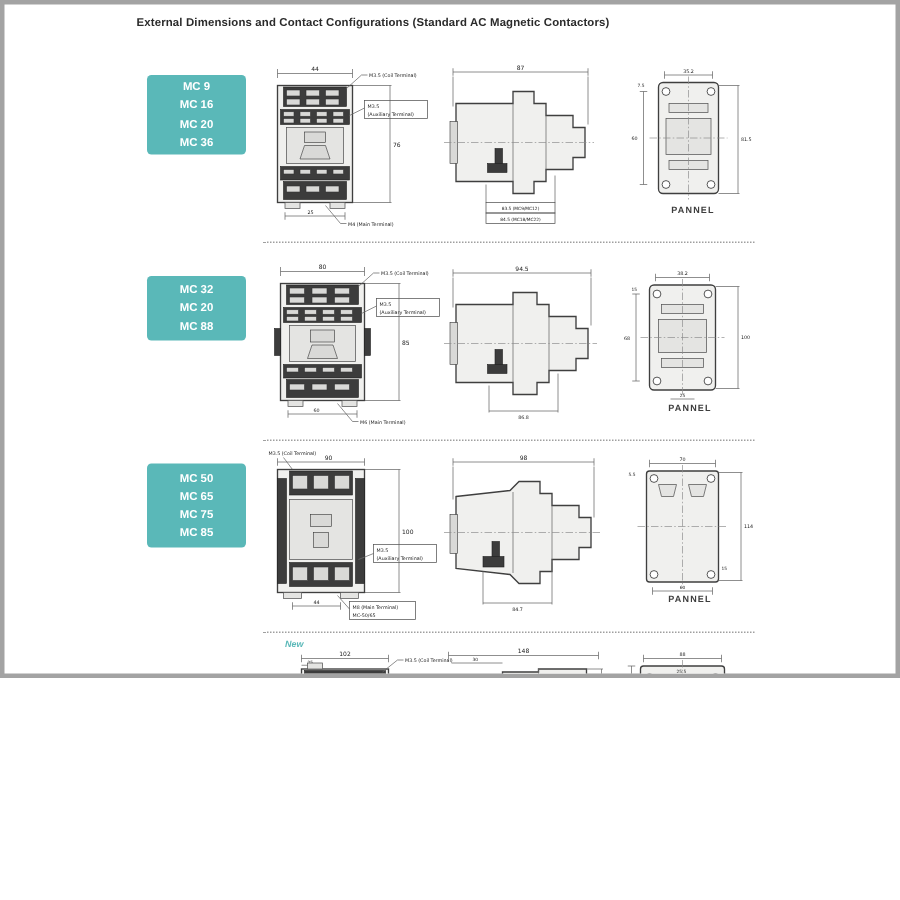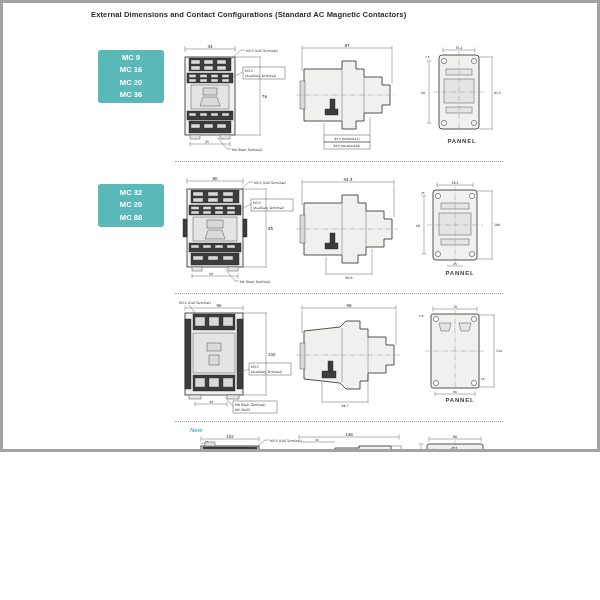--- a/index.html
+++ b/index.html
@@ -275,20 +275,26 @@
       <line class="dl" x1="62" y1="81" x2="78" y2="81"></line>
       <line class="dl" x1="77" y1="13" x2="77" y2="81"></line>
     <text class="dt s" x="79" y="48">100</text>
     <line class="dl" x1="32" y1="88" x2="48" y2="88"></line>
     <text class="dt xs" x="40" y="86.5" text-anchor="middle">25</text>
   </svg>
   <div class="pannel" style="left:412px;top:267px;width:90px;">PANNEL</div>
 
   <div class="divider" style="top:290px;"></div>
 
+  <div class="model-box" style="left:95px;top:306px;width:66px;height:56px;">
+    <div>MC 50</div>
+    <div>MC 65</div>
+    <div>MC 75</div>
+    <div>MC 85</div>
+  </div>
 
   <svg class="draw" style="left:176px;top:296px;width:112px;height:116px;" viewBox="0 0 112 116">
     <text class="dt s" x="0" y="4.5">M3.5 (Coil Terminal)</text>
     <polyline class="dl" points="10,6 16,14"></polyline>
     <line class="dl" x1="6" y1="9" x2="64" y2="9"></line>
       <line class="dl" x1="6" y1="6.5" x2="6" y2="11.5"></line>
       <line class="dl" x1="64" y1="6.5" x2="64" y2="11.5"></line>
     <text class="dt" x="40" y="7.5" text-anchor="middle">90</text>
     <line class="dl" x1="64" y1="14" x2="88" y2="14"></line>
       <line class="dl" x1="64" y1="96" x2="88" y2="96"></line>

